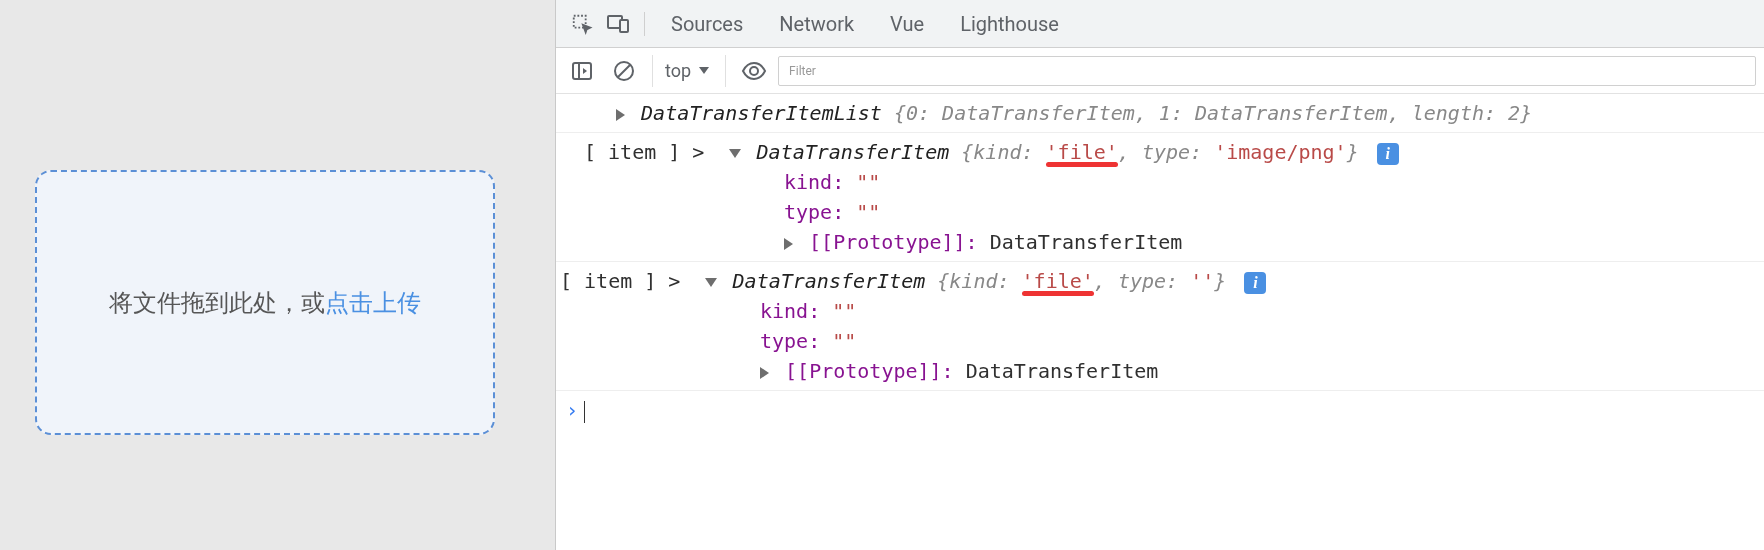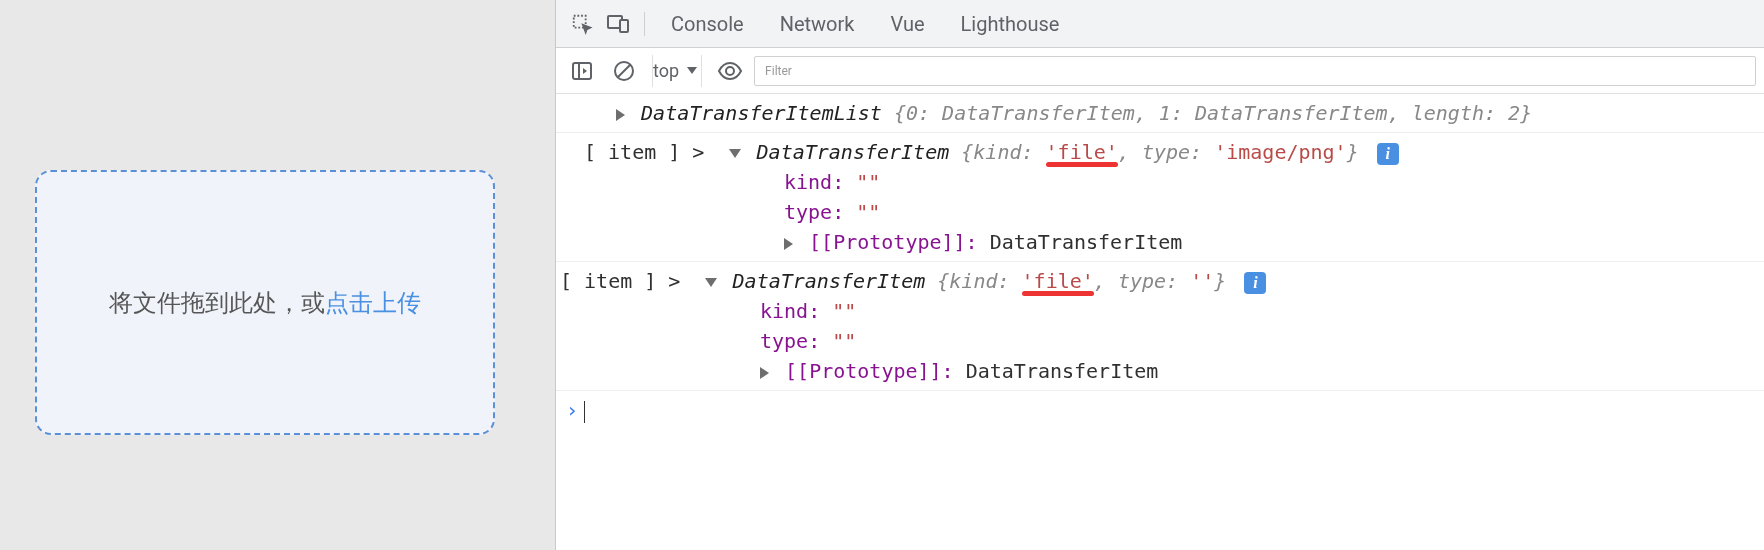--- a/index.html
+++ b/index.html
@@ -97,21 +97,21 @@
   align-items: center;
   padding: 0 8px;
   gap: 6px;
   font-size: 18px;
   color: #5f6368;
 }
 .top-dropdown {
   display: flex;
   align-items: center;
   gap: 4px;
-  padding: 0 0;
+  padding: 0 12px;
   height: 32px;
   border-left: 1px solid #e0e0e0;
   border-right: 1px solid #e0e0e0;
   margin: 0 4px;
   cursor: pointer;
 }
 .filter-input {
   flex: 1;
   height: 30px;
   border: 1px solid #d0d0d0;
@@ -218,21 +218,21 @@
       </svg>
     </div>
     <div class="icon-btn">
       <svg width="24" height="20" viewBox="0 0 24 20" fill="none" stroke="#5f6368" stroke-width="2">
         <rect x="2" y="2" width="14" height="12" rx="1"></rect>
         <rect x="14" y="6" width="8" height="12" rx="1" fill="#f1f3f4"></rect>
       </svg>
     </div>
     <div class="tabs-sep"></div>
     <div class="tabs">
-      <div class="tab">Console</div>
+      <div class="tab">Sources</div>
       <div class="tab">Network</div>
       <div class="tab">Vue</div>
       <div class="tab">Lighthouse</div>
     </div>
   </div>
 
   <div class="toolbar-row">
     <div class="icon-btn">
       <svg width="22" height="20" viewBox="0 0 22 20" fill="none" stroke="#5f6368" stroke-width="2">
         <rect x="2" y="2" width="18" height="16" rx="2"></rect>

